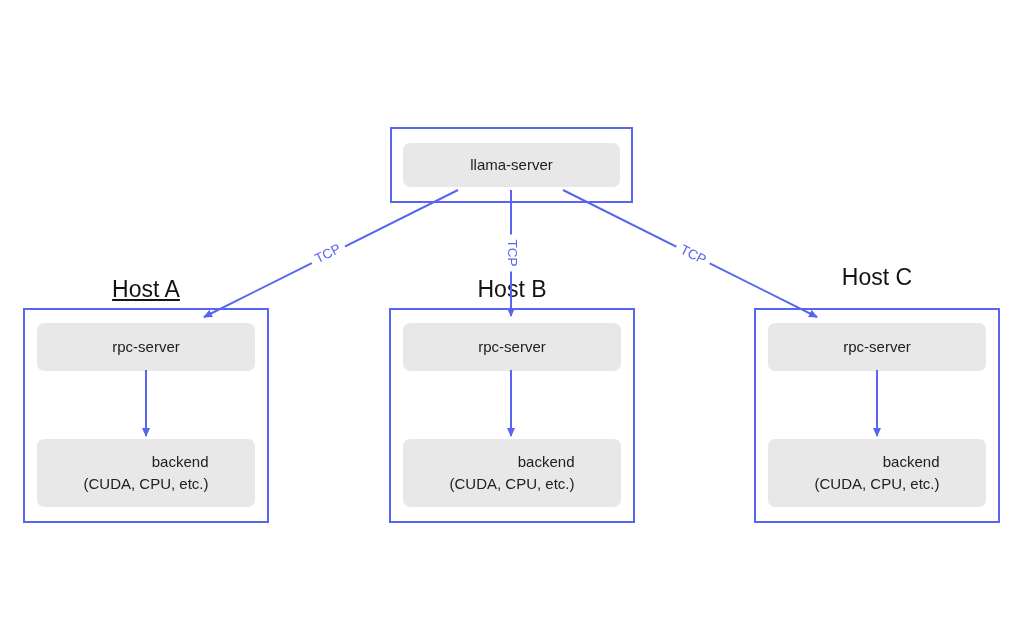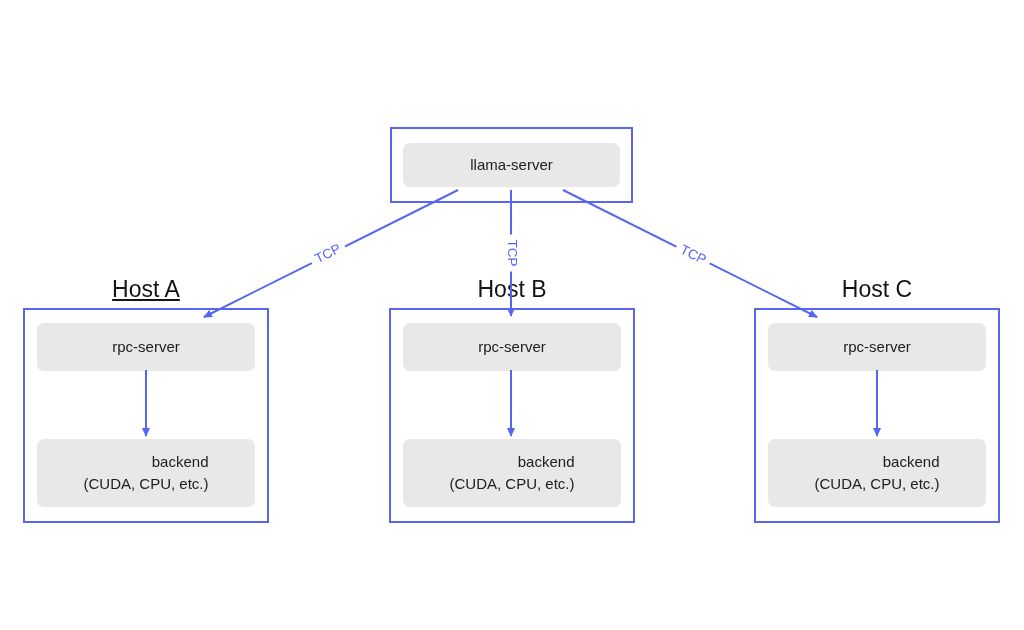--- a/index.html
+++ b/index.html
@@ -81,21 +81,21 @@
   <div class="outer-box" style="left:389px;top:308px;width:246px;height:215px;">
     <div class="node" style="left:12px;right:12px;top:13px;height:48px;">rpc-server</div>
     <div class="node" style="left:12px;right:12px;bottom:14px;height:68px;">
       <div>
         <div>backend</div>
         <div>(CUDA, CPU, etc.)</div>
       </div>
     </div>
   </div>
 
-  <div class="title" style="left:754px;top:275px;width:246px;text-align:center;">Host C</div>
+  <div class="title" style="left:754px;top:263px;width:246px;text-align:center;">Host C</div>
   <div class="outer-box" style="left:754px;top:308px;width:246px;height:215px;">
     <div class="node" style="left:12px;right:12px;top:13px;height:48px;">rpc-server</div>
     <div class="node" style="left:12px;right:12px;bottom:14px;height:68px;">
       <div>
         <div>backend</div>
         <div>(CUDA, CPU, etc.)</div>
       </div>
     </div>
   </div>
 

